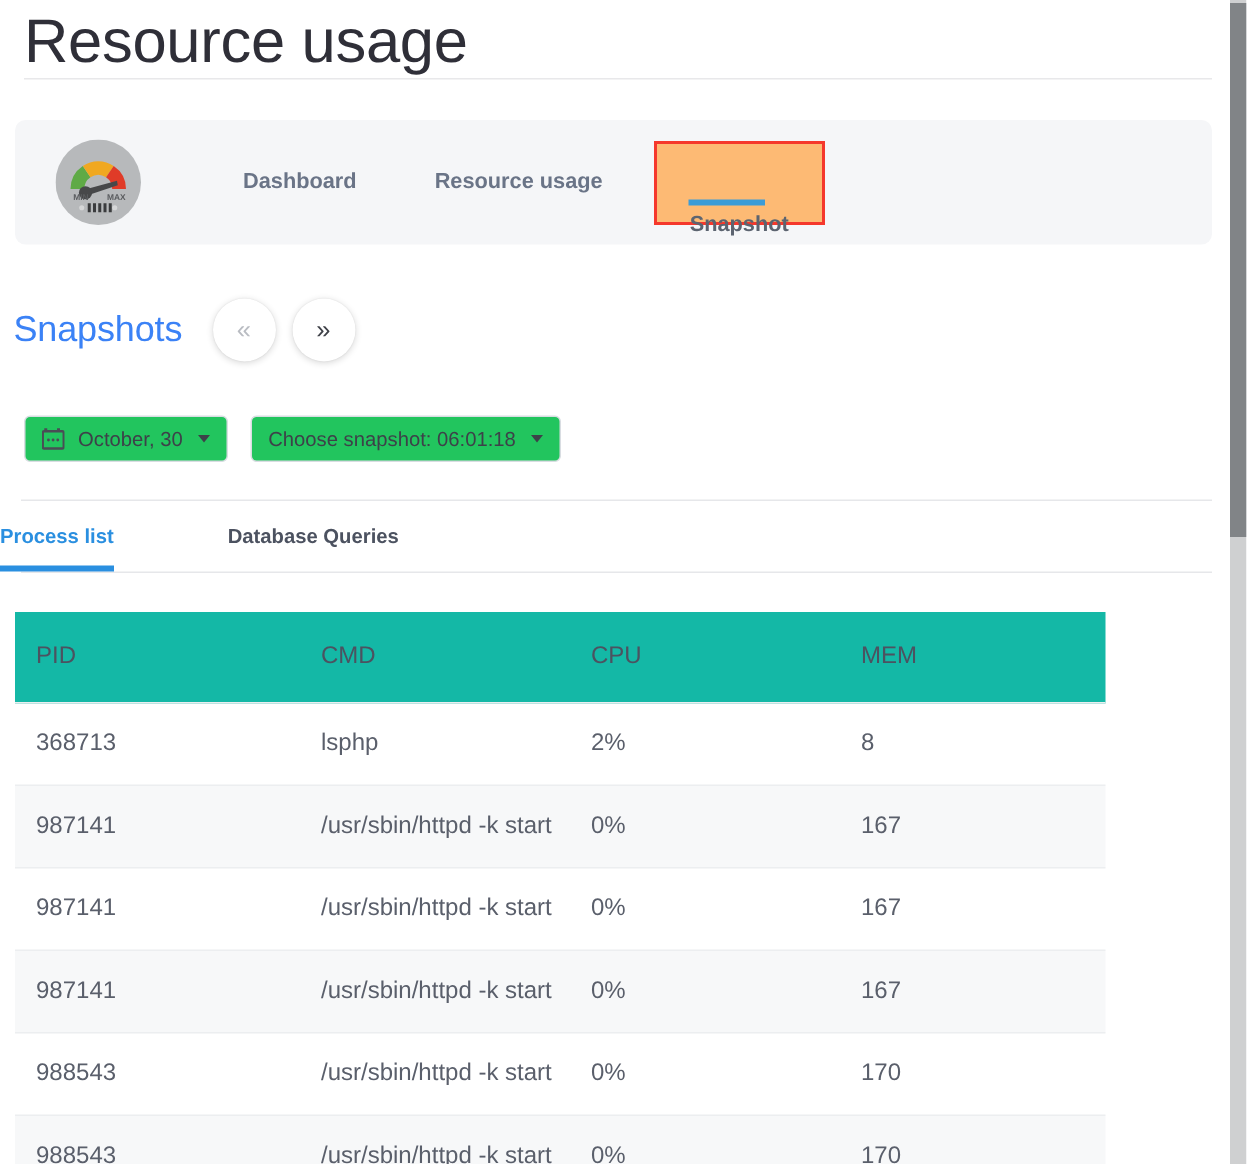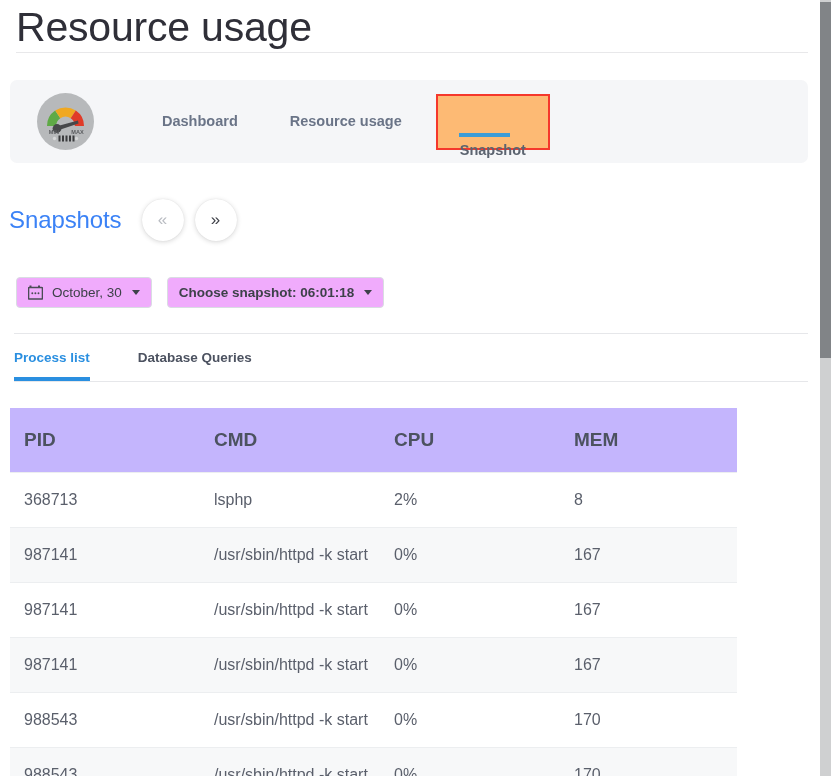--- a/index.html
+++ b/index.html
@@ -114,50 +114,50 @@
   
   .dd-row {
     display: flex;
     align-items: center;
     margin: 36px 0 0 16px;
   }
   .dd-btn {
     height: 31px;
     border: 1px solid #d9dde2;
     border-radius: 4px;
-    background: #f0abfc;
+    background: #22c55e;
     display: flex;
     align-items: center;
     font-size: 13.5px;
     color: #3d4149;
     padding: 0 11px;
     cursor: pointer;
     white-space: nowrap;
   }
-  .dd-btn + .dd-btn { margin-left: 15px; font-weight: bold; }
+  .dd-btn + .dd-btn { margin-left: 15px; }
   .cal-icon { margin-right: 9px; display: flex; }
   .caret {
     width: 0; height: 0;
     border-left: 4.5px solid transparent;
     border-right: 4.5px solid transparent;
     border-top: 5px solid #3d4149;
     margin-left: 10px;
   }
 
   
   .tabs-rule {
     height: 1px;
     background: #e6e7ea;
     margin: 25px 0 0 14px;
     width: 794px;
   }
   .tabs {
     display: flex;
-    margin-left: 14px;
-    position: relative;
+    position: relative;
+    gap: 28px;
   }
   .tab {
     font-size: 13.5px;
     font-weight: bold;
     color: #4c5260;
     padding: 16px 0 16px 0;
     margin-right: 48px;
     cursor: pointer;
     position: relative;
     white-space: nowrap;
@@ -174,24 +174,24 @@
     height: 1px;
     background: #e6e7ea;
     margin-left: 14px;
     width: 794px;
   }
 
   
   .table-wrap { margin: 26px 0 0 10px; width: 727px; }
   table { border-collapse: collapse; width: 727px; table-layout: fixed; }
   thead th {
-    background: #c4b5fd;
+    background: #14b8a6;
     text-align: left;
-    font-size: 19px;
-    font-weight: bold;
+    font-size: 16px;
+    font-weight: normal;
     color: #4c5260;
     padding: 21px 0 21px 14px;
     border-bottom: 1px solid #eceef0;
   }
   tbody td {
     font-size: 16px;
     color: #5a5f6b;
     padding: 18px 0 18px 14px;
     border-bottom: 1px solid #eceef0;
     overflow: hidden;

